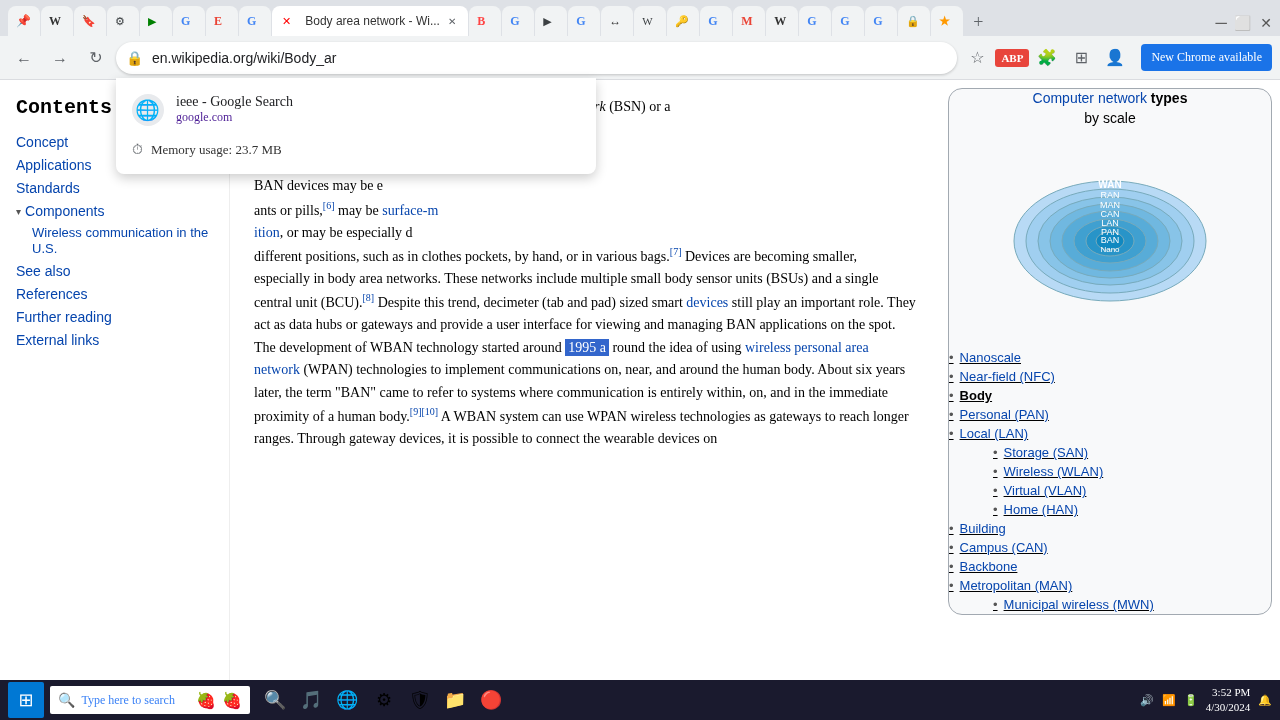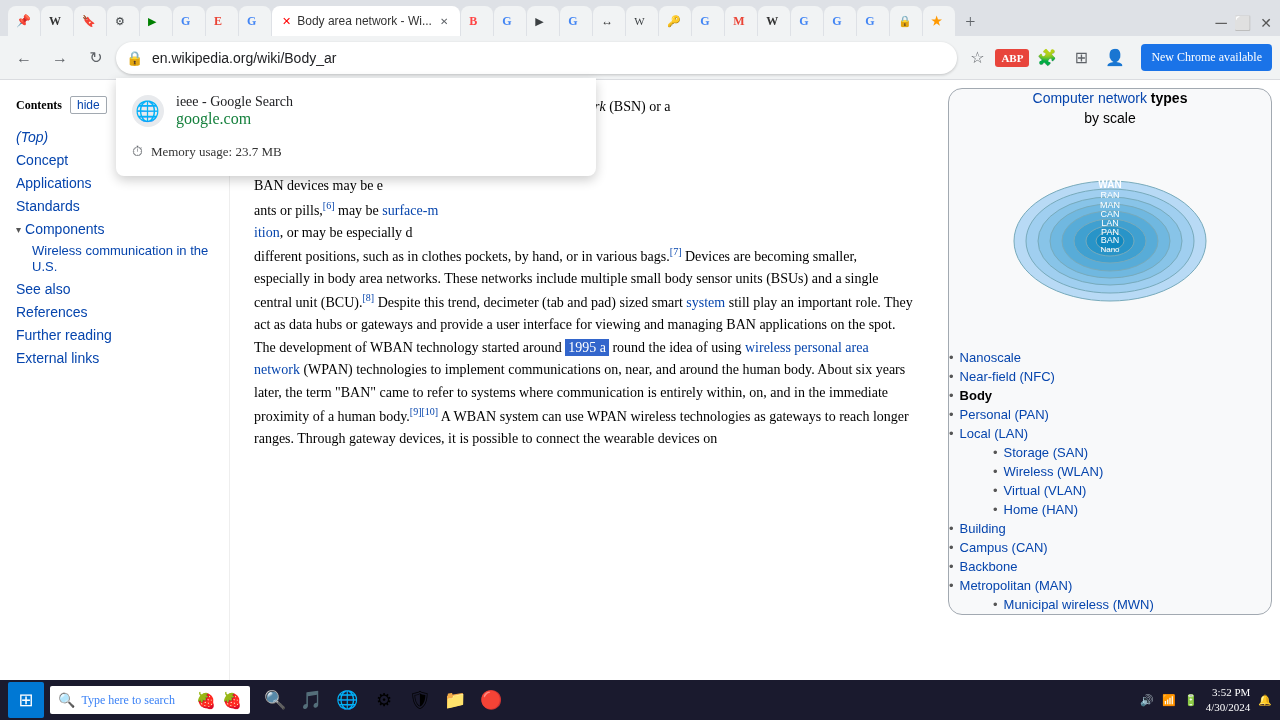--- a/index.html
+++ b/index.html
@@ -18,21 +18,21 @@
     .taskbar-right { margin-left: auto; display: flex; align-items: center; gap: 8px; color: #fff; font-size: 11px; }
     .taskbar-time { text-align: right; line-height: 1.4; }
 
     
     .browser { position: absolute; top: 0; left: 0; right: 0; bottom: 40px; display: flex; flex-direction: column; background: #dee1e6; }
 
     
     .tab-bar { height: 36px; background: #dee1e6; display: flex; align-items: flex-end; padding: 0 8px; gap: 2px; }
     .tab { height: 30px; background: #f1f3f4; border-radius: 8px 8px 0 0; display: flex; align-items: center; padding: 0 10px; gap: 6px; font-size: 12px; color: #3c4043; cursor: pointer; min-width: 40px; }
     .tab.active { background: #fff; }
-    .tab-title { max-width: 160px; overflow: hidden; text-overflow: ellipsis; white-space: nowrap; }
+    .tab-title { max-width: 160px; overflow: hidden; text-overflow: ellipsis; white-space: nowrap; margin-left: 8px; }
     .tab-close { font-size: 10px; color: #5f6368; cursor: pointer; padding: 2px; border-radius: 50%; }
     .new-tab-btn { width: 28px; height: 28px; display: flex; align-items: center; justify-content: center; border-radius: 50%; cursor: pointer; font-size: 18px; color: #5f6368; }
 
     
     .nav-bar { height: 44px; background: #f1f3f4; display: flex; align-items: center; padding: 0 8px; gap: 4px; border-bottom: 1px solid #dadce0; }
     .nav-btn { width: 32px; height: 32px; display: flex; align-items: center; justify-content: center; border-radius: 50%; cursor: pointer; font-size: 16px; color: #5f6368; }
     .address-bar-container { flex: 1; position: relative; }
     .address-bar { width: 100%; height: 32px; border-radius: 16px; border: none; background: #fff; padding: 0 12px 0 36px; font-size: 14px; color: #202124; outline: none; box-shadow: 0 1px 3px rgba(0,0,0,0.2); }
     .address-icon { position: absolute; left: 10px; top: 50%; transform: translateY(-50%); color: #5f6368; font-size: 14px; }
     .nav-right-icons { display: flex; align-items: center; gap: 2px; }
@@ -40,30 +40,30 @@
 
     
     .autocomplete-dropdown {
       position: absolute; top: 36px; left: 0; width: 480px;
       background: #fff; border-radius: 0 0 8px 8px;
       box-shadow: 0 4px 12px rgba(0,0,0,0.2);
       z-index: 500; padding: 8px 0;
     }
     .autocomplete-item { display: flex; align-items: center; padding: 8px 16px; gap: 12px; cursor: pointer; }
     .autocomplete-text { font-size: 14px; color: #202124; }
-    .autocomplete-sub { font-size: 16px; color: #15803d; }
+    .autocomplete-sub { font-size: 12px; color: #4c1d95; }
     .autocomplete-globe { width: 32px; height: 32px; border-radius: 50%; background: #e8eaed; display: flex; align-items: center; justify-content: center; }
 
     
     .page-content { flex: 1; overflow: hidden; display: flex; background: #fff; }
 
     
     .toc-sidebar { width: 230px; min-width: 230px; padding: 16px; border-right: 1px solid #eee; overflow-y: auto; }
     .toc-header { display: flex; align-items: center; gap: 8px; margin-bottom: 12px; }
-    .toc-title { font-size: 12px; font-weight: bold; font-family: Liberation Serif, serif; text-align: center; }
+    .toc-title { font-size: 20px; font-weight: bold; font-family: Liberation Mono, monospace; text-align: center; }
     .toc-hide-btn { font-size: 12px; color: #0645ad; cursor: pointer; padding: 1px 6px; border: 1px solid #a2a9b1; border-radius: 2px; font-family: sans-serif; }
     .toc-item { padding: 3px 0; }
     .toc-link { color: #0645ad; text-decoration: none; font-family: sans-serif; font-size: 14px; cursor: pointer; }
     .toc-link.top { font-style: italic; }
     .toc-sub { padding-left: 16px; }
     .toc-expand { display: flex; align-items: center; gap: 4px; }
     .expand-icon { font-size: 10px; color: #555; cursor: pointer; }
 
     
     .article-area { flex: 1; padding: 16px 24px; overflow-y: auto; font-size: 14px; line-height: 1.6; }
@@ -74,21 +74,21 @@
     .italic { font-style: italic; }
     sup { font-size: 10px; color: #0645ad; cursor: pointer; }
 
     
     .right-sidebar { width: 340px; min-width: 340px; padding: 8px; overflow-y: auto; }
     .infobox { border: 1px solid #a2a9b1; background: #f8f9fa; border-radius: 14px; padding: 0; }
     .infobox-title { text-align: center; font-family: sans-serif; font-size: 14px; margin-bottom: 8px; line-height: 1.4; }
     .infobox-title .blue-text { color: #0645ad; }
     .network-diagram { text-align: center; margin: 8px 0; }
     .network-list { list-style: none; padding: 0; font-family: sans-serif; font-size: 13px; }
-    .network-list li { padding: 2px 0; display: flex; align-items: flex-end; gap: 6px; }
+    .network-list li { padding: 2px 0; display: flex; align-items: flex-end; gap: 6px; text-decoration: underline; }
     .network-list li::before { content: "•"; color: #555; }
     .network-list .sub-item { padding-left: 24px; }
     .network-list .sub-item::before { content: "•"; color: #555; }
     .network-bold { font-weight: bold; }
     .network-link { color: #0645ad; cursor: pointer; text-decoration: none; }
     .indent-list { padding-left: 20px; }
   </style>
 </head>
 <body>
 
@@ -218,23 +218,20 @@
 
   <div class="page-content">
 
     <div class="toc-sidebar">
       <div class="toc-header">
         <span class="toc-title">Contents</span>
         <span class="toc-hide-btn">hide</span>
       </div>
 
       <div class="toc-item">
-        <a class="toc-link top">(Top)</a>
-      </div>
-      <div class="toc-item">
         <a class="toc-link">Concept</a>
       </div>
       <div class="toc-item">
         <a class="toc-link">Applications</a>
       </div>
       <div class="toc-item">
         <a class="toc-link">Standards</a>
       </div>
       <div class="toc-item toc-expand">
         <span class="expand-icon">▾</span>
@@ -268,21 +265,21 @@
         </p>
         <p>
           <span>BAN devices may be e</span><br>
           <span>ants or pills,</span><sup>[6]</sup>
           <span> may be </span>
           <a class="article-link">surface-m</a><br>
           <a class="article-link">ition</a><span>, or may be especially d</span><br>
           <span> different positions, such as in clothes pockets, by hand, or in various bags.</span><sup>[7]</sup>
           <span> Devices are becoming smaller, especially in body area networks. These networks include multiple small body sensor units (BSUs) and a single central unit (BCU).</span><sup>[8]</sup>
           <span> Despite this trend, decimeter (tab and pad) sized smart </span>
-          <a class="article-link">system</a>
+          <a class="article-link">devices</a>
           <span> still play an important role. They act as data hubs or gateways and provide a user interface for viewing and managing BAN applications on the spot. The development of WBAN technology started around </span>
           <span class="highlight-blue">1995 a</span>
           <span>round the idea of using </span>
           <a class="article-link">wireless personal area network</a>
           <span> (WPAN) technologies to implement communications on, near, and around the human body. About six years later, the term "BAN" came to refer to systems where communication is entirely within, on, and in the immediate proximity of a human body.</span><sup>[9][10]</sup>
           <span> A WBAN system can use WPAN wireless technologies as gateways to reach longer ranges. Through gateway devices, it is possible to connect the wearable devices on</span>
         </p>
       </div>
     </div>
 

